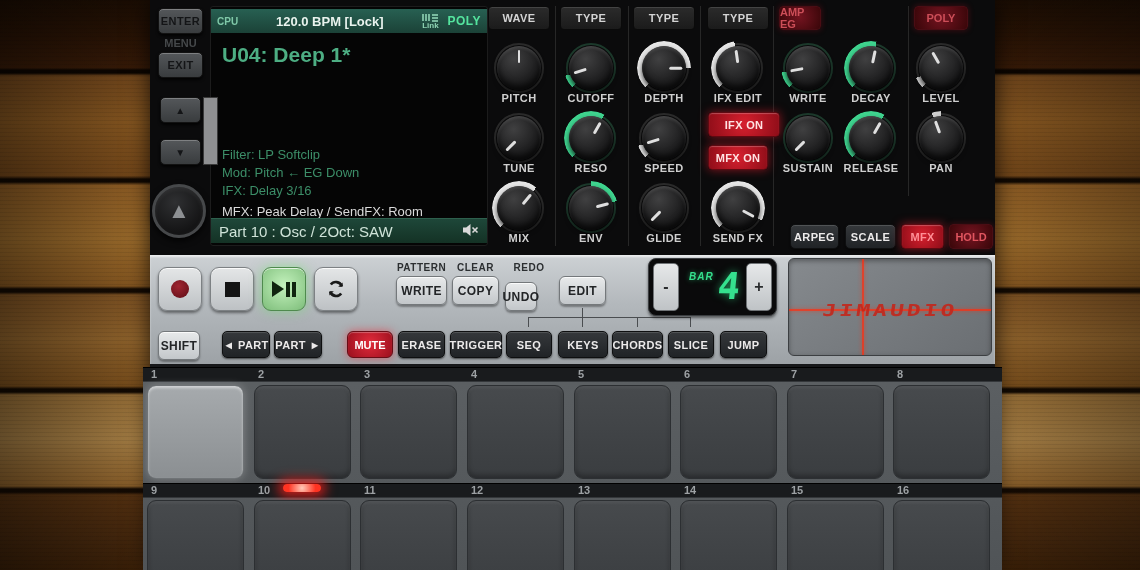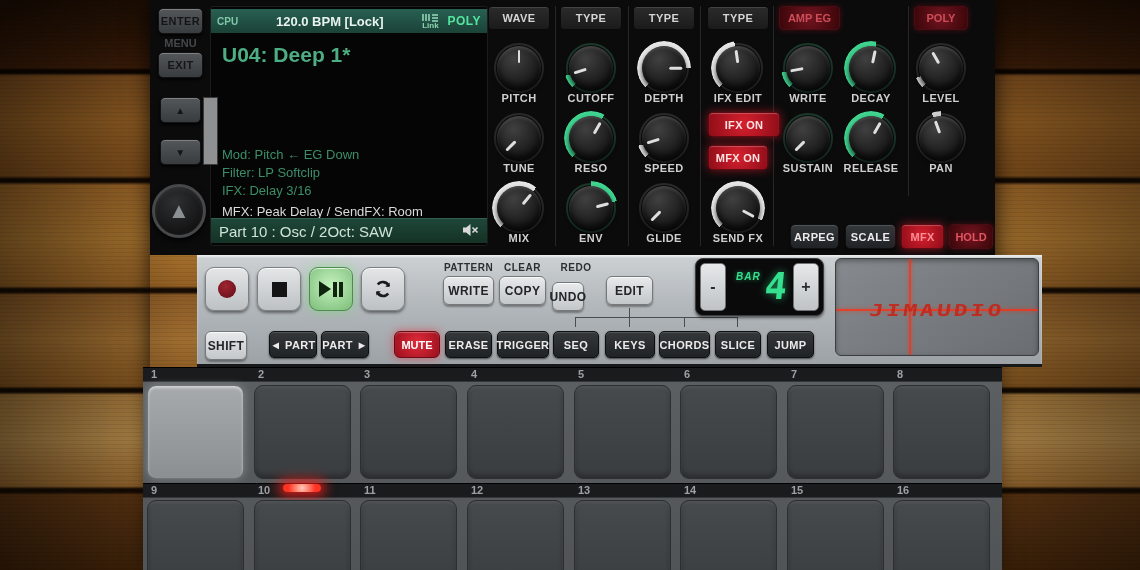--- a/index.html
+++ b/index.html
@@ -97,21 +97,21 @@
     font-size:11px; font-weight:bold; letter-spacing:1px; display:flex; align-items:center; justify-content:center; }
   .darkbtn { background:linear-gradient(180deg,#35383b,#202326); border:1px solid #0e0f10;
     border-radius:5px; color:#eceaea; font-size:11px; font-weight:bold; letter-spacing:.4px;
     display:flex; align-items:center; justify-content:center;
     box-shadow:inset 0 1px 0 rgba(255,255,255,.14), 0 1px 2px rgba(0,0,0,.6); }
   .abs { position:absolute; }
 
   
   .transport { position:absolute; left:0; top:255px; width:845px; height:112px;
     background:linear-gradient(180deg,#cdd1d4,#b3b8bc 45%,#9da2a6);
-    border-bottom:3px solid #17181a; box-shadow:inset 0 2px 2px rgba(255,255,255,.6);margin-left:47px; }
+    border-bottom:3px solid #17181a; box-shadow:inset 0 2px 2px rgba(255,255,255,.6); }
   .tbtn { position:absolute; width:44px; height:44px; border-radius:9px;
     background:linear-gradient(180deg,#e4e6e7,#bdc1c4); border:1px solid #7d8184;
     box-shadow:0 2px 3px rgba(0,0,0,.45), inset 0 1px 0 rgba(255,255,255,.8);
     display:flex; align-items:center; justify-content:center; }
   .tbtn.play { background:radial-gradient(circle at 50% 42%, #c4f2bd, #7dbd7a);
     border-color:#4f8a4e; box-shadow:0 0 12px rgba(110,230,110,.55), inset 0 1px 0 rgba(255,255,255,.7); }
   .rec-dot { width:18px; height:18px; border-radius:50%; background:radial-gradient(circle at 42% 35%, #a02531, #5e0d16); }
   .stop-sq { width:15px; height:15px; background:#141414; }
   .play-ic { display:flex; align-items:center; gap:2px; }
   .play-tri { width:0; height:0; border-left:12px solid #10240f; border-top:8px solid transparent; border-bottom:8px solid transparent; }
@@ -200,22 +200,22 @@
                 <line x1="11" y1="8" x2="17" y2="8"></line>
             </g>
           </svg>
           <span class="linktxt">Link</span>
         </span>
         <span class="polytxt">POLY</span>
       </div>
       <div class="patch">U04: Deep 1*</div>
       <div class="vbar"></div>
       <div class="infolines">
+        <div>Filter: LP Softclip</div>
         <div>Mod: Pitch ← EG Down</div>
-        <div>Filter: LP Softclip</div>
         <div>IFX: Delay 3/16</div>
         <div>MFX: Peak Delay  /  SendFX: Room</div>
       </div>
       <div class="partbar">
         <span>Part 10 : Osc / 2Oct: SAW</span>
         <span class="mic">
           <svg width="17" height="14" viewBox="0 0 17 14">
             <path d="M1 4.5h3.2L8.5 1v12L4.2 9.5H1z" fill="#d9d9d9"></path>
             <path d="M10.5 4.5l5 5M15.5 4.5l-5 5" stroke="#d9d9d9" stroke-width="1.6"></path>
           </svg>
@@ -226,21 +226,21 @@
     <div class="sep" style="left:405px;height:240px"></div>
     <div class="sep" style="left:478px;height:240px"></div>
     <div class="sep" style="left:550px;height:240px"></div>
     <div class="sep" style="left:623px;height:240px"></div>
     <div class="sep" style="left:758px;height:190px"></div>
 
     <div class="pbtn" style="left:338px;top:6px;width:62px">WAVE</div>
     <div class="pbtn" style="left:410px;top:6px;width:62px">TYPE</div>
     <div class="pbtn" style="left:483px;top:6px;width:62px">TYPE</div>
     <div class="pbtn" style="left:557px;top:6px;width:62px">TYPE</div>
-    <div class="reddim" style="left:629px;top:6px;width:61px;height:24px">AMP EG</div>
+    <div class="reddim" style="left:629px;top:6px;width:42px;height:24px">AMP EG</div>
     <div class="reddim" style="left:764px;top:6px;width:54px;height:24px">POLY</div>
 
     <div class="knob" style="left: 342px; top: 41px; --angle: 0deg; --a1: 135deg; --a2: 135deg; --arc-color: transparent; --ring-color: #2b2b2b;">
         <div class="arc"></div>
         <div class="body"></div>
         <div class="ptr"></div>
       </div>
     <div class="klabel" style="left:329px;top:92px">PITCH</div>
     <div class="knob" style="left: 342px; top: 111px; --angle: -135deg; --a1: 135deg; --a2: 135deg; --arc-color: transparent; --ring-color: #2b2b2b;">
         <div class="arc"></div>

